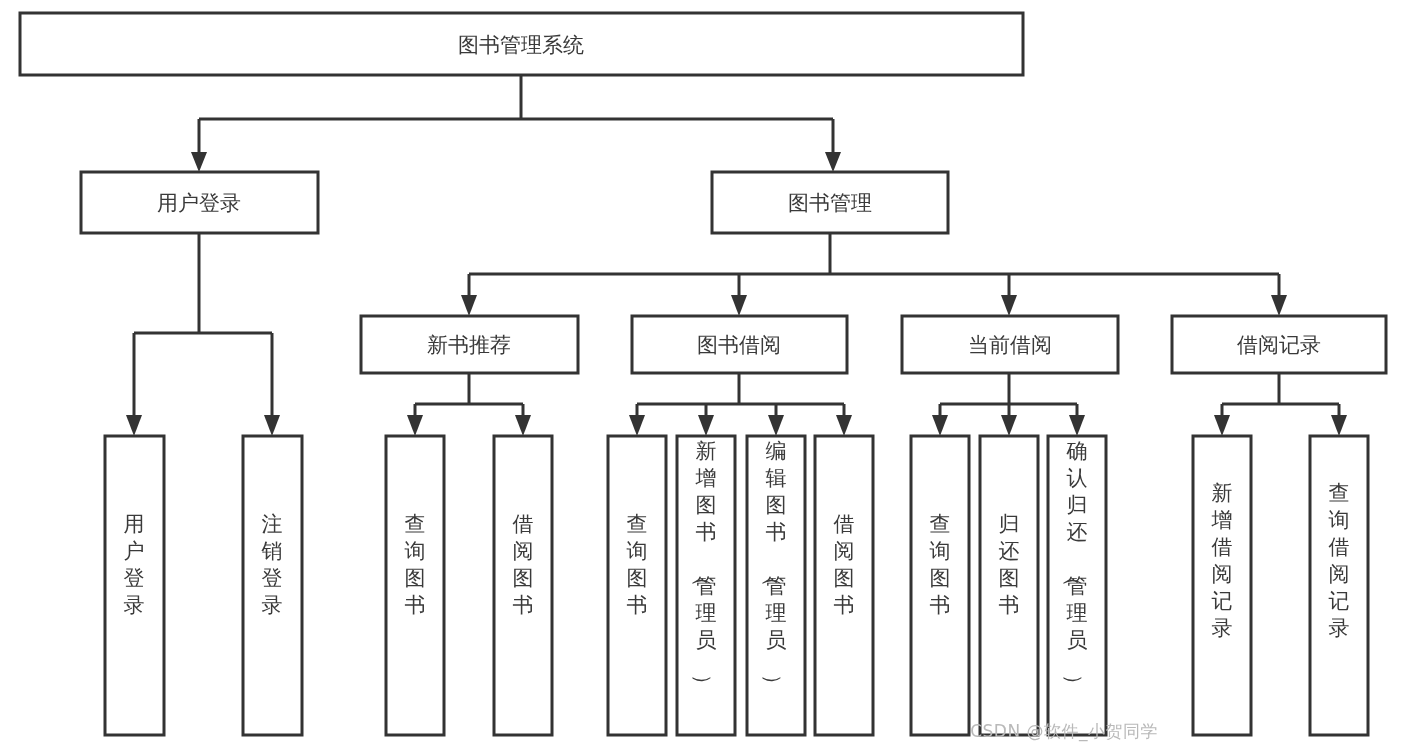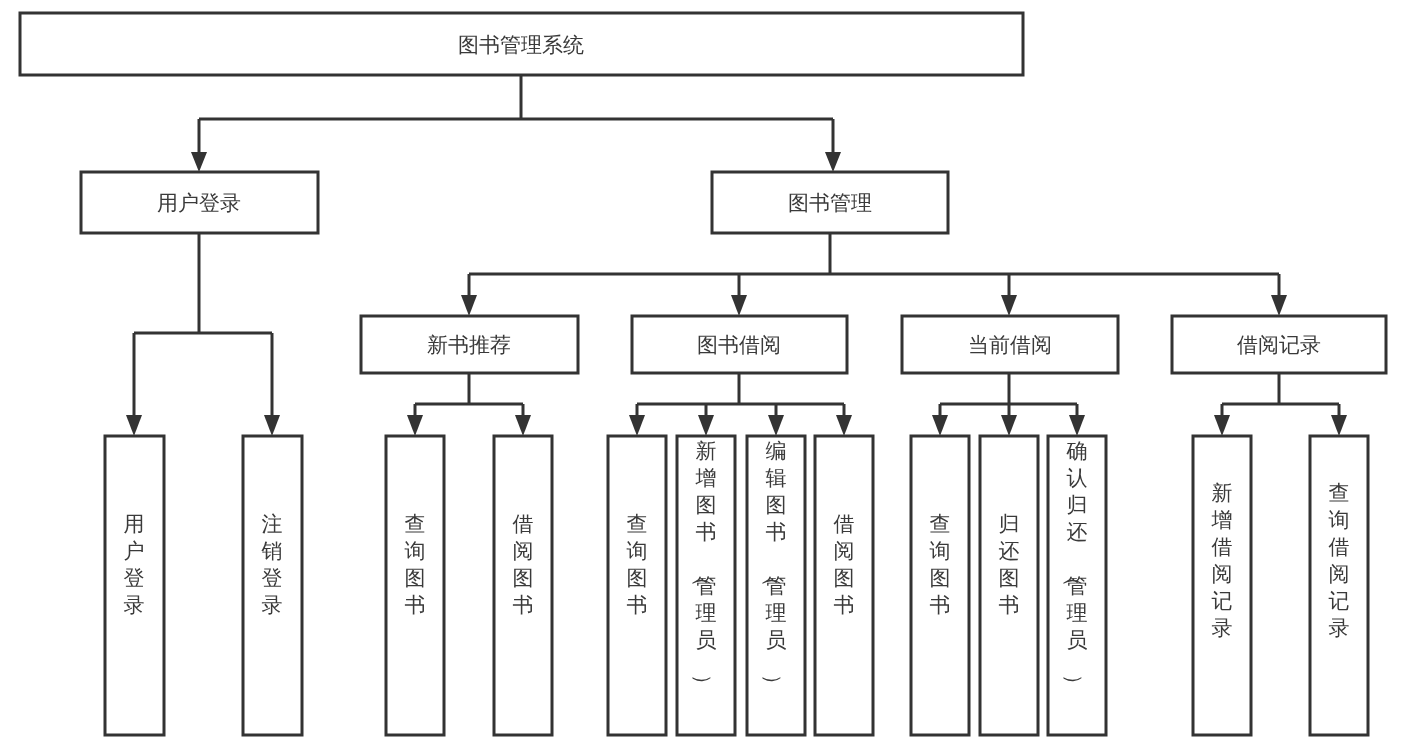--- a/index.html
+++ b/index.html
@@ -215,13 +215,14 @@
     <g>
       <rect class="box-rect" x="1193" y="436" width="58" height="299"></rect>
       <text class="node-label-v" x="1222" y="500"><tspan x="1222" y="500">新</tspan><tspan x="1222" y="527">增</tspan><tspan x="1222" y="554">借</tspan><tspan x="1222" y="581">阅</tspan><tspan x="1222" y="608">记</tspan><tspan x="1222" y="635">录</tspan></text>
     </g>
     <g>
       <rect class="box-rect" x="1310" y="436" width="58" height="299"></rect>
       <text class="node-label-v" x="1339" y="500"><tspan x="1339" y="500">查</tspan><tspan x="1339" y="527">询</tspan><tspan x="1339" y="554">借</tspan><tspan x="1339" y="581">阅</tspan><tspan x="1339" y="608">记</tspan><tspan x="1339" y="635">录</tspan></text>
     </g>
   </svg>
 
+  <div class="watermark">CSDN @软件_小贺同学</div>
 </div>
 
 </body></html>

